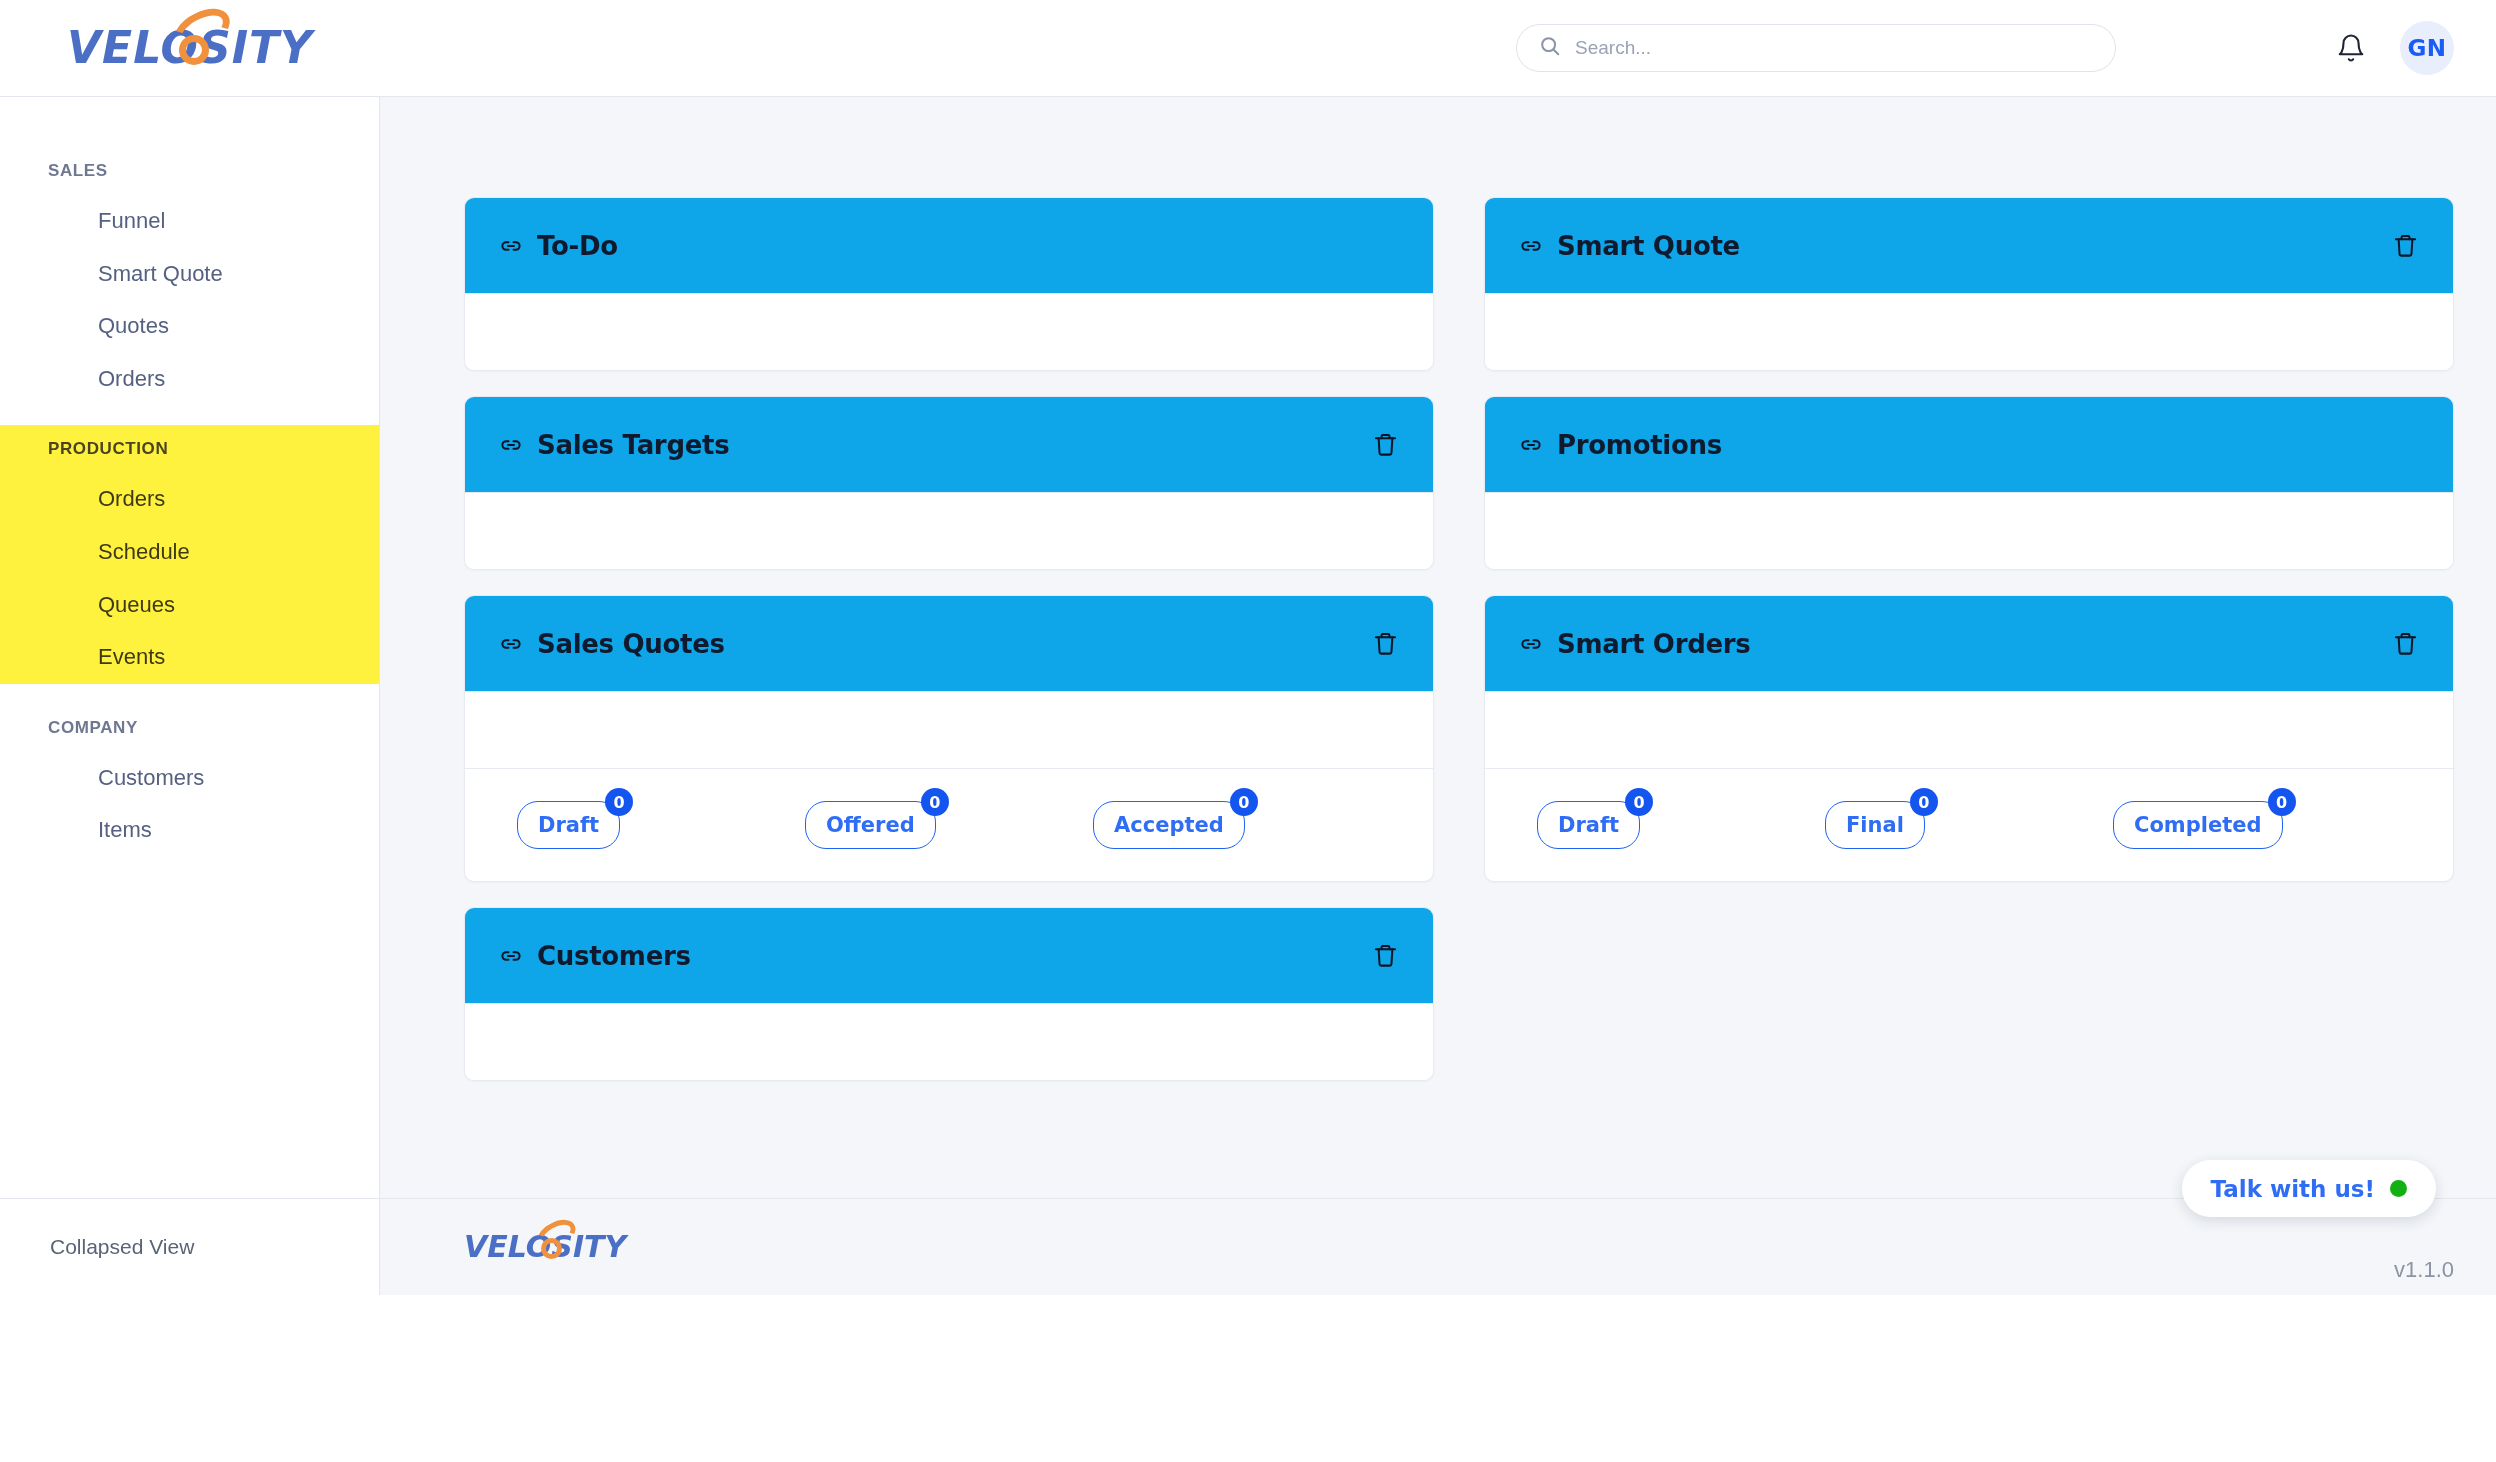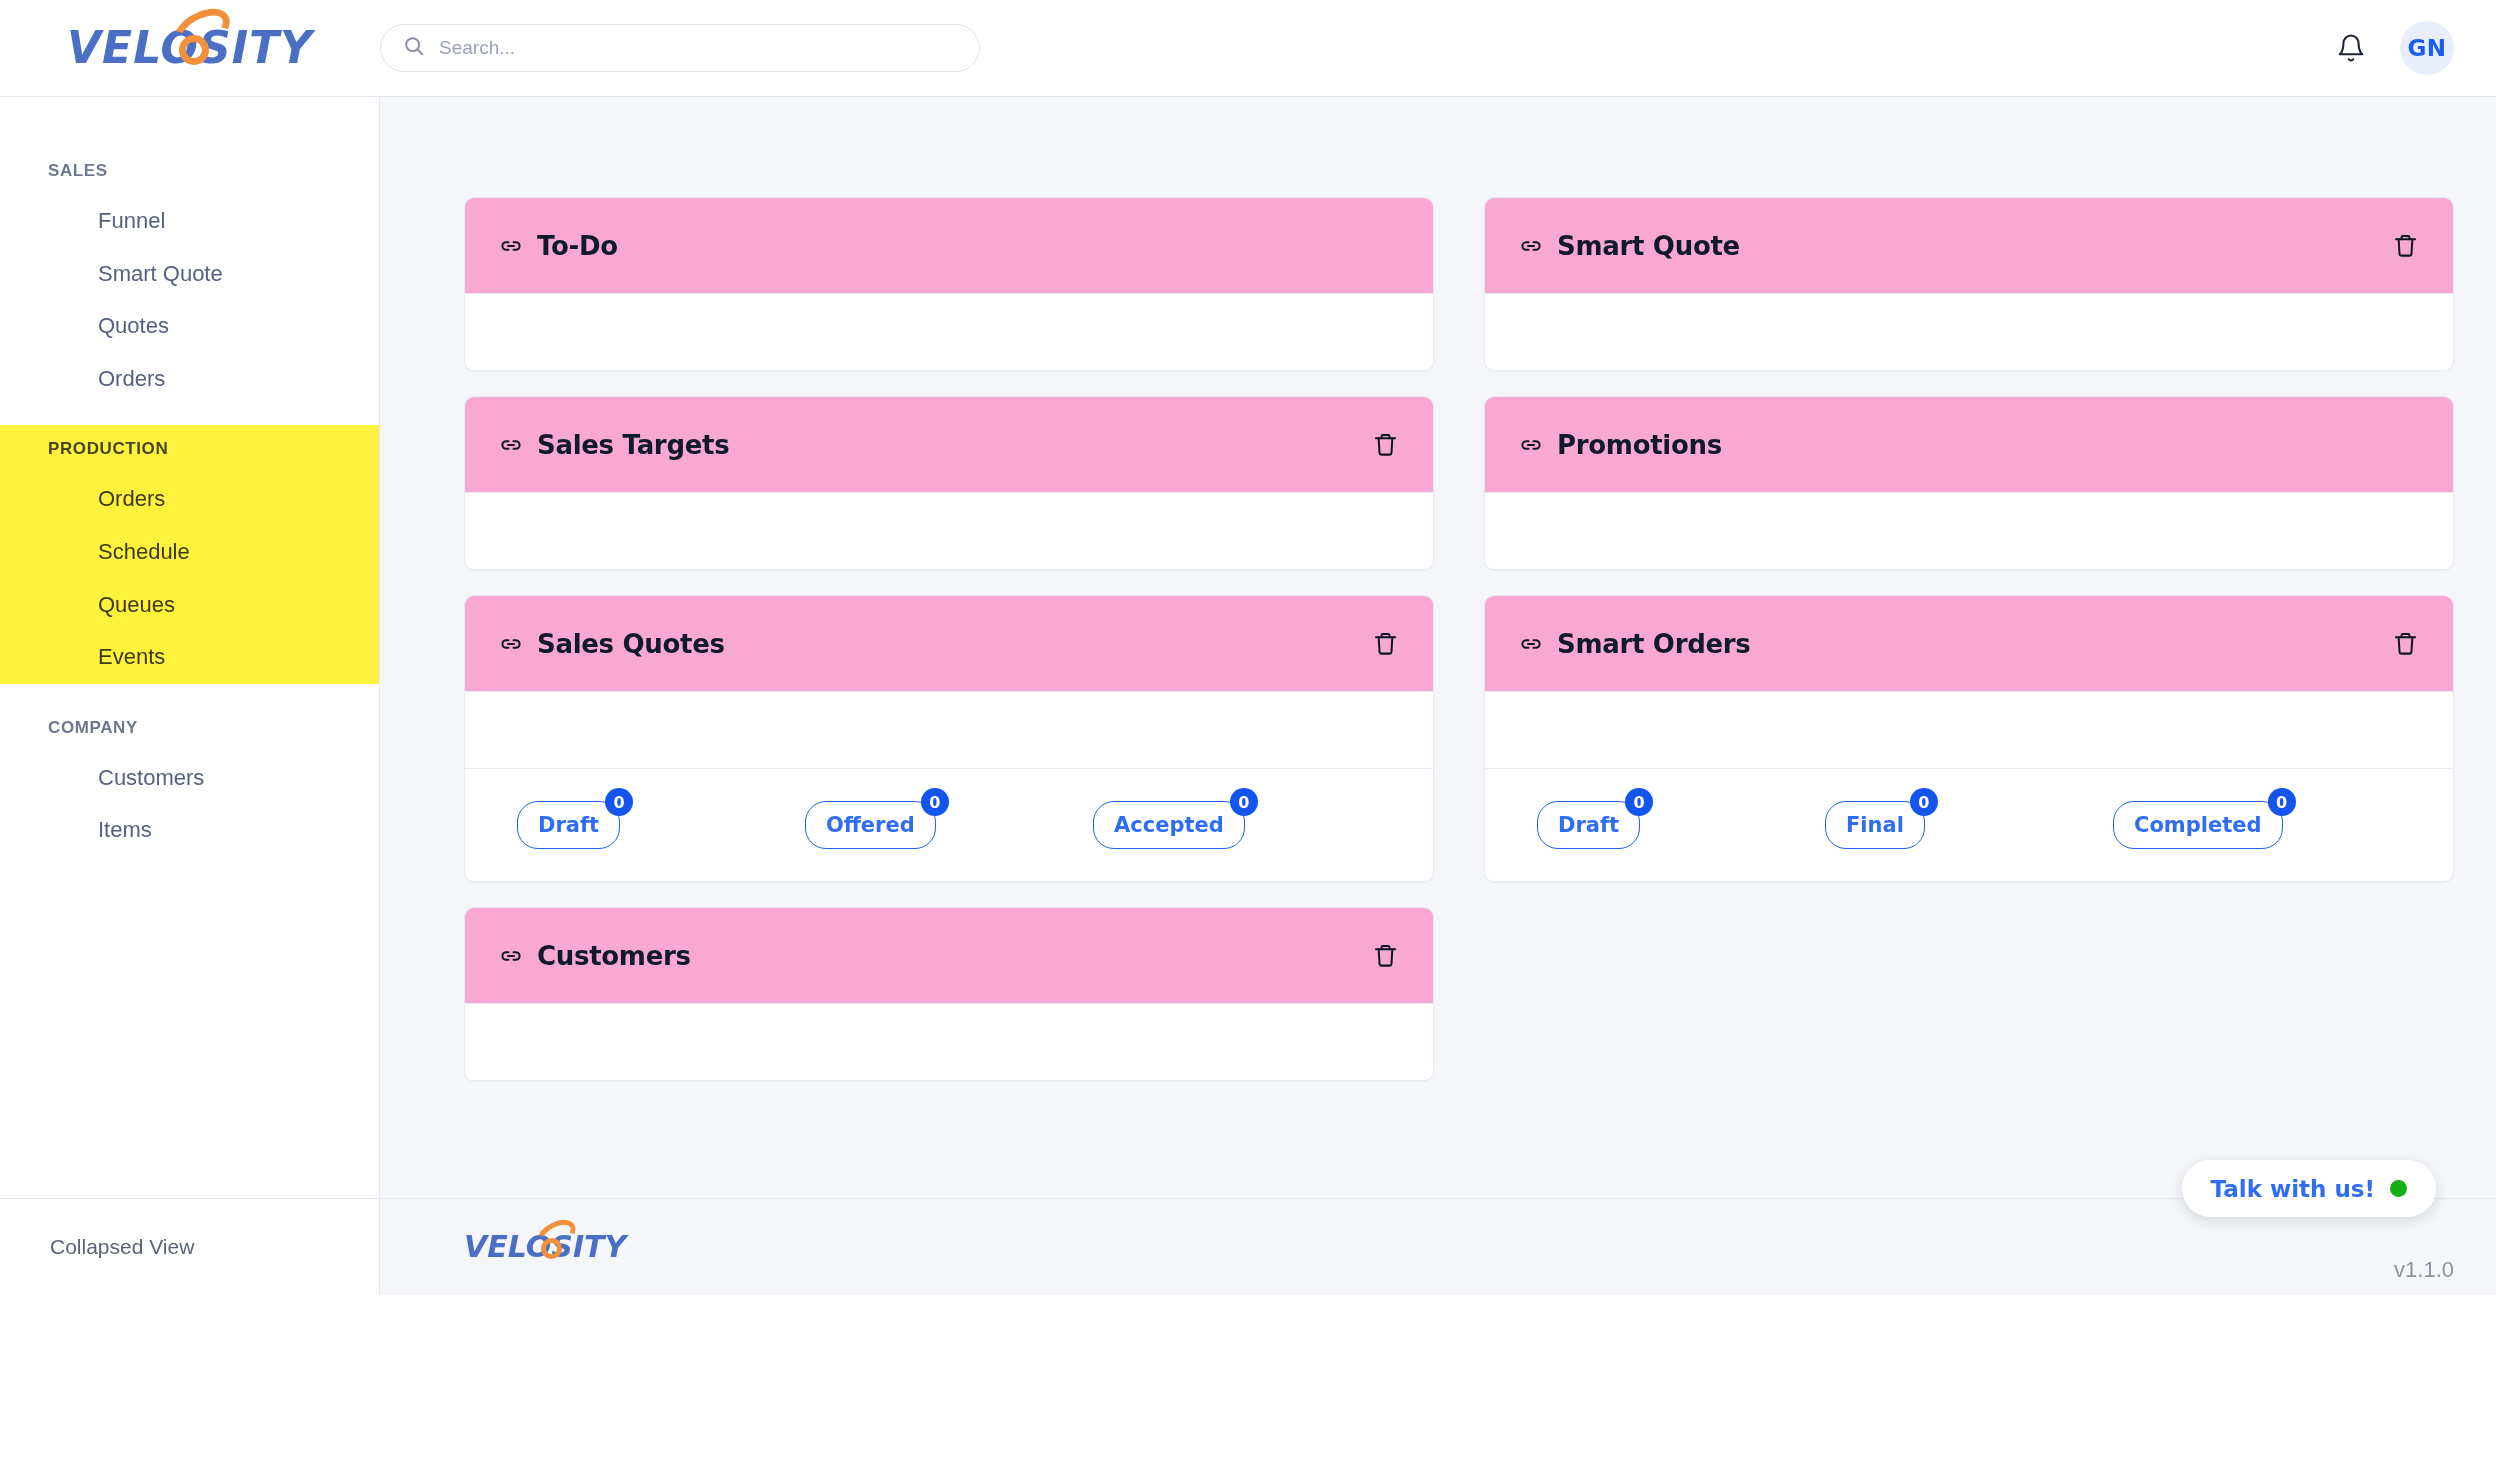--- a/index.html
+++ b/index.html
@@ -39,21 +39,21 @@
     pointer-events: none;
   }
   .logo .ringdot {
     position: absolute; left: 112px; top: 9px;
     width: 30px; height: 30px; border-radius: 50%;
     border: 7px solid #f1913c;
     pointer-events: none;
   }
   .logo .velo-o { color: #4a6fc4; }
 
-  .search-zone { flex: 1; display: flex; justify-content: flex-start; }
+  .search-zone { flex: 1; display: flex; justify-content: flex-end; }
   .search-box {
     width: 600px; height: 48px;
     border: 1px solid #dfe3ea; border-radius: 24px;
     background: #fff;
     display: flex; align-items: center; gap: 14px;
     padding: 0 22px;
   }
   .search-box svg { flex: 0 0 auto; }
   .search-input {
     border: none; outline: none; flex: 1;
@@ -128,21 +128,21 @@
   }
 
   .card {
     background: #ffffff;
     border-radius: 10px;
     border: 1px solid #e7eaf0;
     overflow: hidden;
     box-shadow: 0 1px 2px rgba(30,40,70,0.04);
   }
   .card-head {
-    background: #f9a8d4;
+    background: #0ea5e9;
     height: 96px;
     display: flex; align-items: center;
     padding: 0 34px 0 34px;
     border-bottom: 1px solid #e3e7ee;
   }
   .card-title {
     display: flex; align-items: center; gap: 14px;
     font-size: 26px; font-weight: bold; color: #101a2e;
     font-family: "DejaVu Sans", sans-serif;
     letter-spacing: -0.3px;

